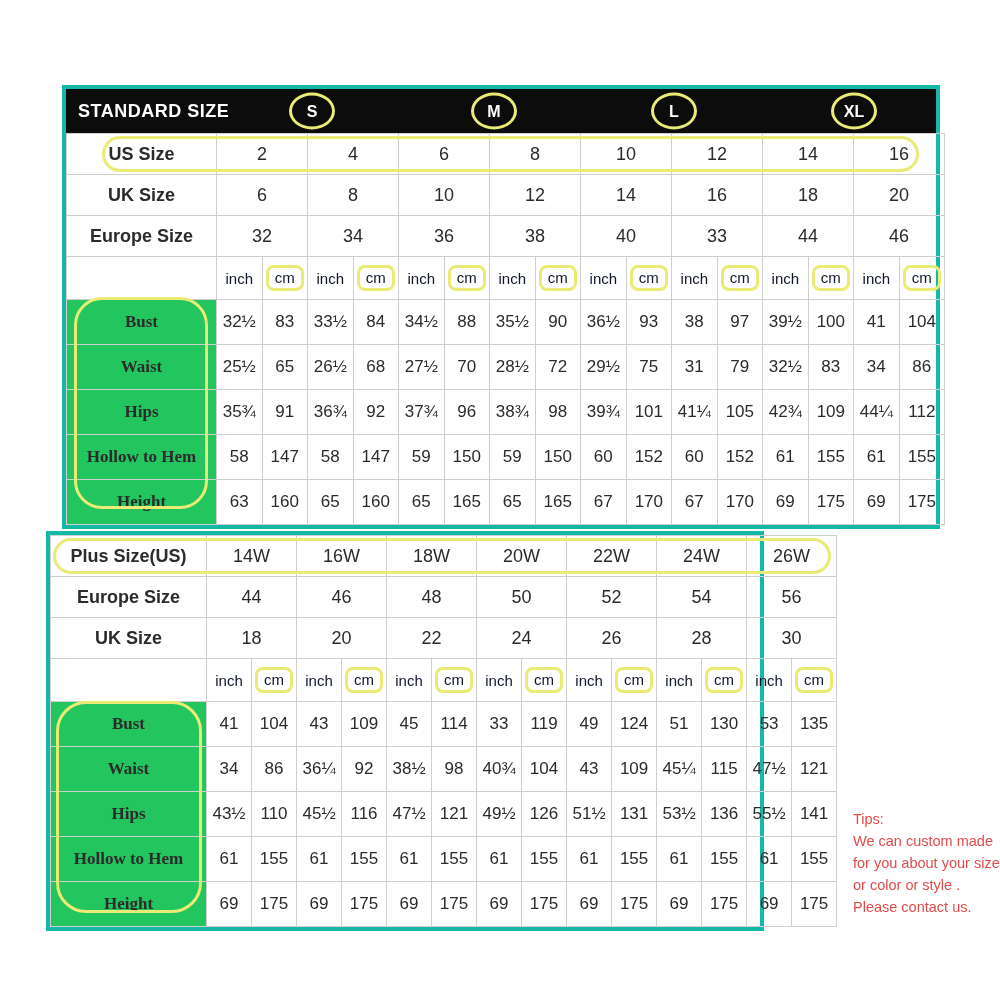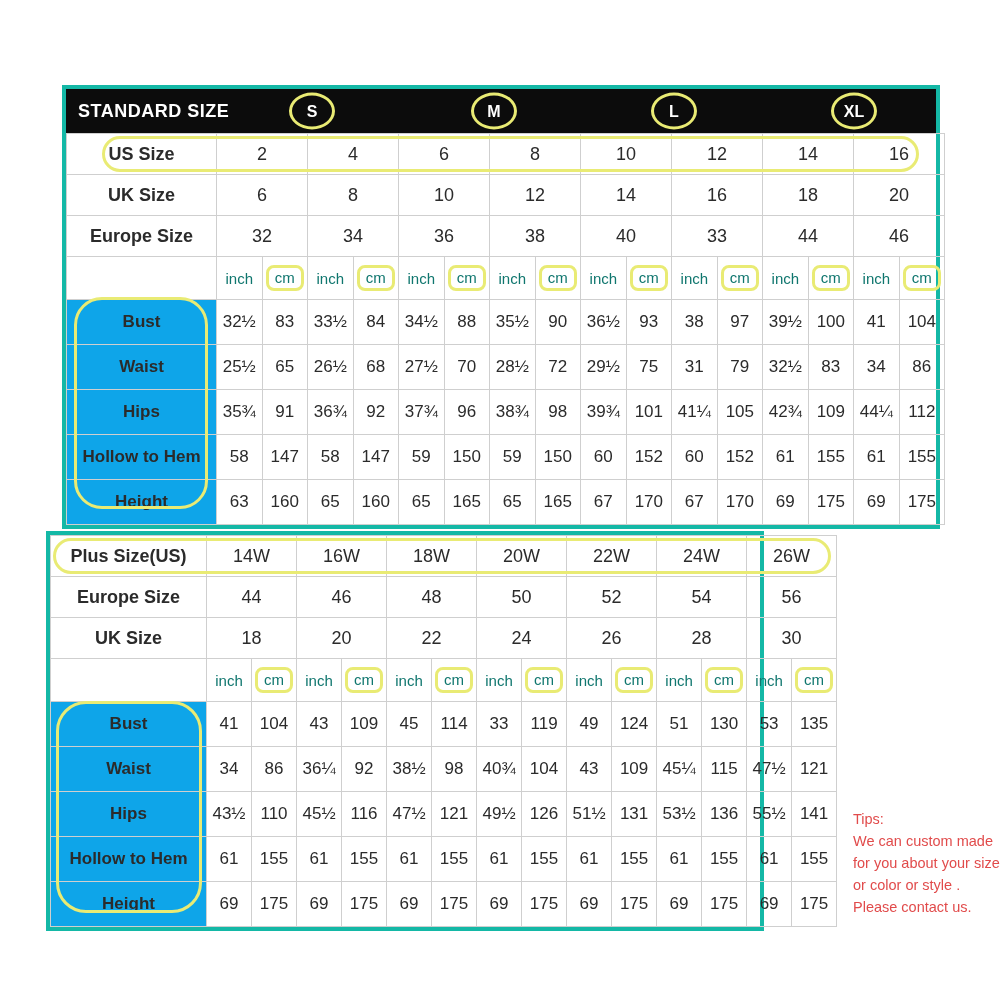--- a/index.html
+++ b/index.html
@@ -26,24 +26,24 @@
   .circle-m  { left:428px; }
   .circle-l  { left:608px; }
   .circle-xl { left:788px; }
 
   table.size-table { border-collapse:collapse; table-layout:fixed; width:100%; }
   .size-table td {
     border:1px solid #cfcfcf; text-align:center; vertical-align:middle;
     padding:0; overflow:hidden; color:#2b2b2b;
   }
   .row-size td    { height:40px; font-size:18px; }
-  .row-unit td    { height:42px; font-size:15px; color:#0f766e; }
+  .row-unit td    { height:42px; font-size:15px; color:#0f172a; }
   .row-measure td { height:44px; font-size:17px; }
   .label-cell  { font-weight:bold; font-size:15px; color:#111; }
-  .gray        { background:#0ea5e9; }
+  .gray        { background:#22c55e;font-family:Liberation Serif, serif; }
 
   .cm-box {
     display:inline-block; border:3px solid #e9eb74; border-radius:8px;
     padding:1px 6px; line-height:18px;
   }
 
   .hl { position:absolute; border:3px solid #e9eb74; box-sizing:border-box; pointer-events:none; background:transparent; }
   #standard-us-highlight  { left:36px;  top:47px;  width:817px; height:36px; border-radius:18px; }
   #standard-lbl-highlight { left:8px;   top:208px; width:134px; height:212px; border-radius:28px; }
   #plus-row-highlight     { left:3px;   top:3px;   width:778px; height:36px; border-radius:18px; }

